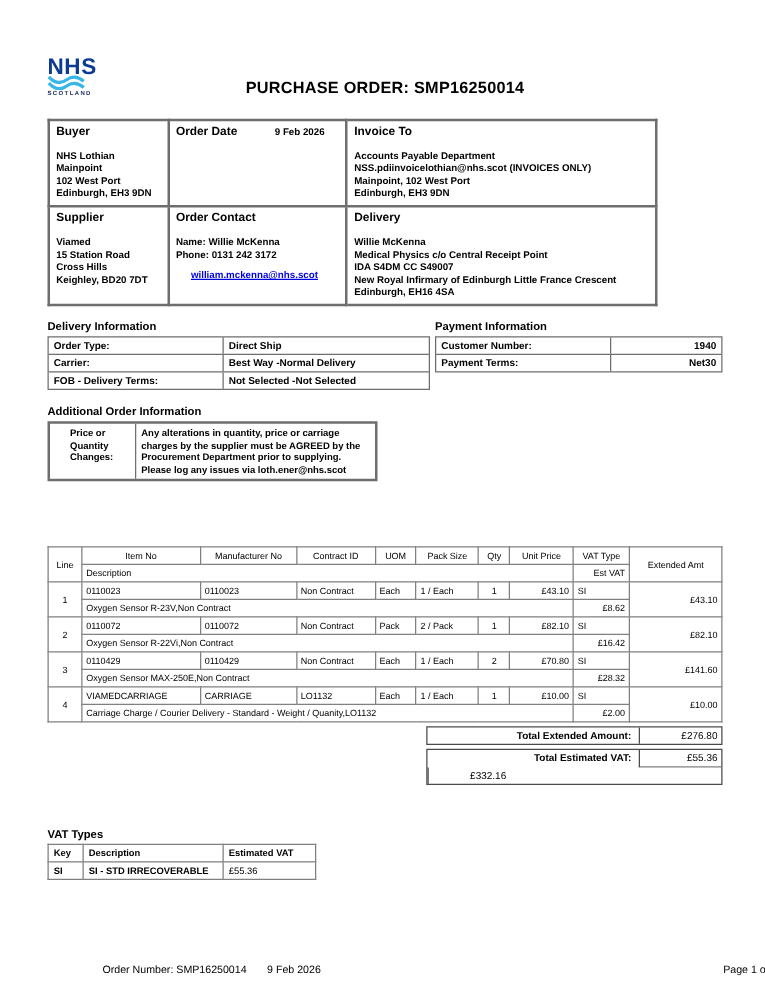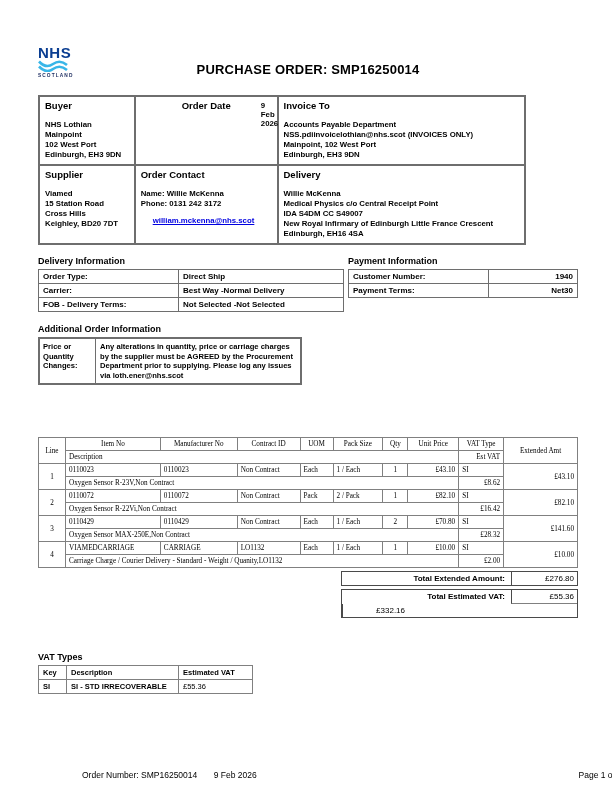--- a/index.html
+++ b/index.html
@@ -7,60 +7,60 @@
   body {
     width:612px; height:792px;
     font-family:"Liberation Sans","DejaVu Sans",sans-serif;
     color:#000; position:relative; overflow:hidden;
   }
   .page { position:absolute; left:38px; top:46px; width:540px; }
 
   
   .header { position:relative; height:48px; }
   .logo { position:absolute; left:0; top:0; width:50px; text-align:left; }
-  .logo .nhs { font-size:15px; font-weight:bold; color:#0a3d91; letter-spacing:0.5px; line-height:14px; }
+  .logo .nhs { font-size:18px; font-weight:bold; color:#0a3d91; letter-spacing:0.5px; line-height:14px; }
   .logo svg { display:block; margin-top:0px; }
   .logo .scotland { font-size:4.8px; font-weight:bold; color:#1a2a5e; letter-spacing:1.1px; margin-top:1px; }
   .po-title { text-align:center; font-size:13px; font-weight:bold; padding-top:16px; letter-spacing:0.2px; }
 
   
   table.parties { border-collapse:collapse; width:488px; margin-top:1px; }
   table.parties td { border:2px solid #6e6e6e; vertical-align:top; padding:3px 5px 4px 5px; }
   .cell-head { font-size:9.5px; font-weight:bold; margin-bottom:9px; }
   .addr { font-size:7.8px; font-weight:bold; line-height:10px; white-space:pre-line; }
   .c1 { width:109px; } .c2 { width:148px; } .c3 { width:283px; }
   .orderdate-row { display:flex; }
-  .orderdate-row .cell-head { flex:0 0 auto;margin-left:41px; }
+  .orderdate-row .cell-head { flex:0 0 auto; }
   .orderdate-row .od-val { font-size:7.8px; font-weight:bold; margin-left:30px; padding-top:1px; }
   a.email { color:#0000e0; text-decoration:underline; font-size:7.8px; font-weight:bold;padding-left:12px; }
 
   
   .info-row { display:flex; margin-top:11px; }
   .sec-head { font-size:9px; font-weight:bold; margin-bottom:3px; }
   .kv-table { border:1px solid #6e6e6e; }
   .kv-row { display:flex; border-bottom:1.5px solid #6e6e6e; }
   .kv-row:last-child { border-bottom:none; }
   .kv-label { font-size:8px; font-weight:bold; padding:2px 4px; border-right:1.5px solid #6e6e6e; }
   .kv-value { font-size:8px; font-weight:bold; padding:2px 4px; }
   .deliv-block { width:306px; }
   .deliv-block .kv-label { width:140px; }
   .deliv-block .kv-value { flex:1; }
   .pay-block { width:230px; margin-left:4px; }
   .pay-block .kv-label { width:140px; }
   .pay-block .kv-value { flex:1; text-align:right; }
 
   
   .addl { margin-top:12px; }
-  .addl-box { display:flex; width:264px; border:2px solid #6e6e6e; }
+  .addl-box { display:flex; width:264px; border:2px solid #6e6e6e;padding-left:13px; }
   .addl-label { width:56px; font-size:7.6px; font-weight:bold; padding:3px 3px; border-right:1.5px solid #6e6e6e; line-height:9.5px; }
   .addl-text { flex:1; font-size:7.6px; font-weight:bold; padding:3px 4px; line-height:9.5px; }
 
   
   table.items { border-collapse:collapse; width:540px; margin-top:52px; font-size:7.2px; }
-  table.items th, table.items td { border:1px solid #808080; padding:2px 3px; font-weight:normal;font-family:Liberation Serif, serif; }
+  table.items th, table.items td { border:1px solid #808080; padding:2px 3px; font-weight:normal; }
   table.items thead th { text-align:center; }
   table.items { border:1.5px solid #4a4a4a; }
   table.items tr.grp-top td { border-top:1.8px solid #4a4a4a; }
   td.num { text-align:right; }
   td.ctr { text-align:center; }
   th.desc-h { text-align:left !important; }
   td.ext { text-align:right; vertical-align:middle; }
 
   
   .totals { width:237px; margin-left:303px; margin-top:3px; font-size:8px; }

